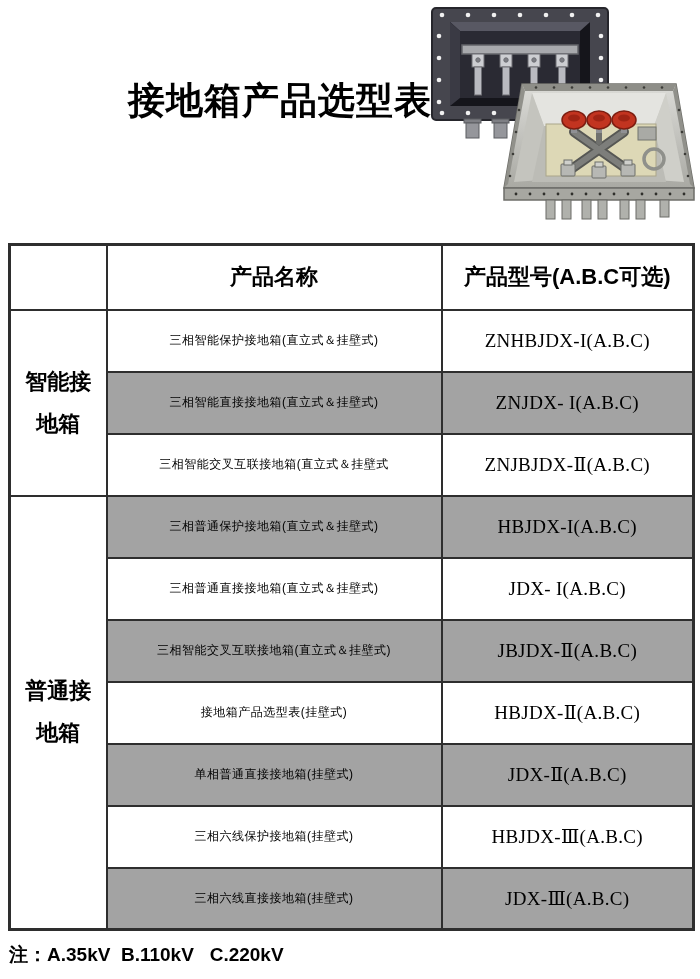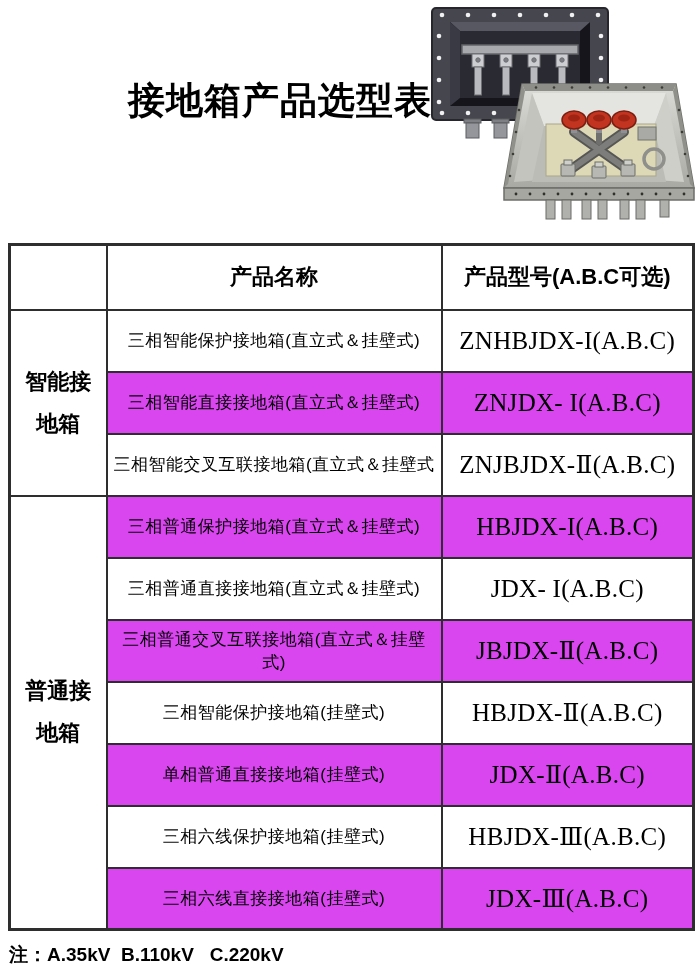--- a/index.html
+++ b/index.html
@@ -26,26 +26,26 @@
     border:2px solid #2e2e2e; text-align:center; vertical-align:middle;
     background:#ffffff; padding:0 4px;
   }
   col.c1 { width:97px; } col.c2 { width:335px; } col.c3 { width:252px; }
   thead tr { height:65px;margin-top:36px; }
   thead th { background:#8CBEDC; font-size:22px; font-weight:bold; }
   thead th .hdr-suffix { font-size:22px; font-weight:bold; }
   tbody tr { height:62px; }
   td.group-cell { font-size:22px; font-weight:bold; line-height:1.9; background:#ffffff; }
   td.group-cell .gl { display:block; }
-  td.name-cell { font-size:17px; letter-spacing:0.5px; }
+  td.name-cell { font-size:12px; letter-spacing:0.5px; }
   td.model-cell {
     font-family:"Liberation Serif","DejaVu Serif",serif;
-    font-size:25px; letter-spacing:0.3px;
-  }
-  tr.alt td.name-cell, tr.alt td.model-cell { background:#d946ef; }
+    font-size:19px; letter-spacing:0.3px;
+  }
+  tr.alt td.name-cell, tr.alt td.model-cell { background:#a3a3a3; }
   .note {
     position:absolute; left:9px; top:942px;
     font-size:19px; font-weight:bold; white-space:pre;
   }
 </style>
 </head>
 <body>
 
 <div>
 
@@ -259,25 +259,25 @@
           <span class="gl">地箱</span>
         </td>
         <td class="name-cell">三相普通保护接地箱(直立式＆挂壁式)</td>
         <td class="model-cell">HBJDX-I(A.B.C)</td>
       </tr>
       <tr>
         <td class="name-cell">三相普通直接接地箱(直立式＆挂壁式)</td>
         <td class="model-cell">JDX- I(A.B.C)</td>
       </tr>
       <tr class="alt">
-        <td class="name-cell">三相普通交叉互联接地箱(直立式＆挂壁式)</td>
+        <td class="name-cell">三相智能交叉互联接地箱(直立式＆挂壁式)</td>
         <td class="model-cell">JBJDX-Ⅱ(A.B.C)</td>
       </tr>
       <tr>
-        <td class="name-cell">三相智能保护接地箱(挂壁式)</td>
+        <td class="name-cell">接地箱产品选型表(挂壁式)</td>
         <td class="model-cell">HBJDX-Ⅱ(A.B.C)</td>
       </tr>
       <tr class="alt">
         <td class="name-cell">单相普通直接接地箱(挂壁式)</td>
         <td class="model-cell">JDX-Ⅱ(A.B.C)</td>
       </tr>
       <tr>
         <td class="name-cell">三相六线保护接地箱(挂壁式)</td>
         <td class="model-cell">HBJDX-Ⅲ(A.B.C)</td>
       </tr>

